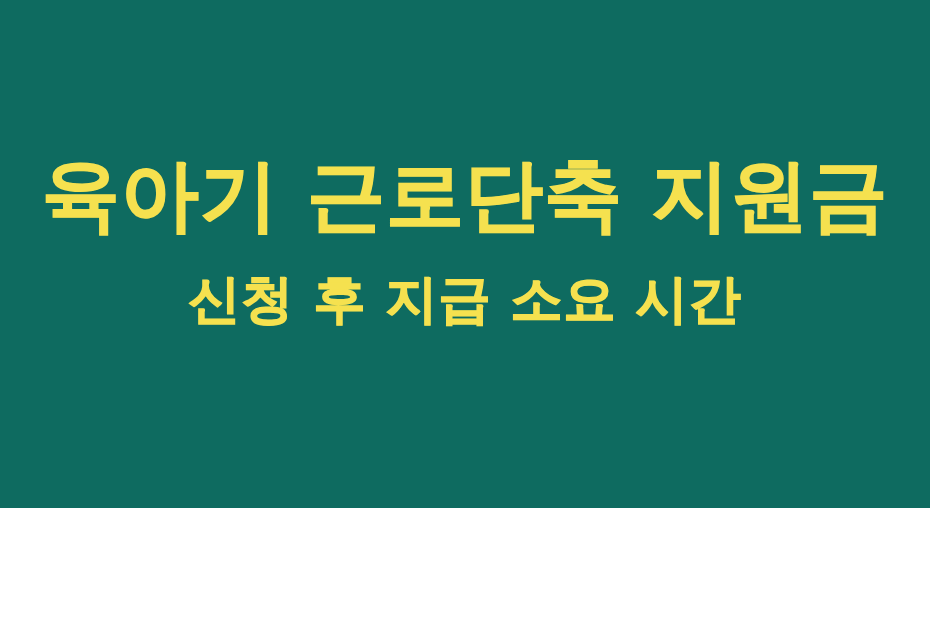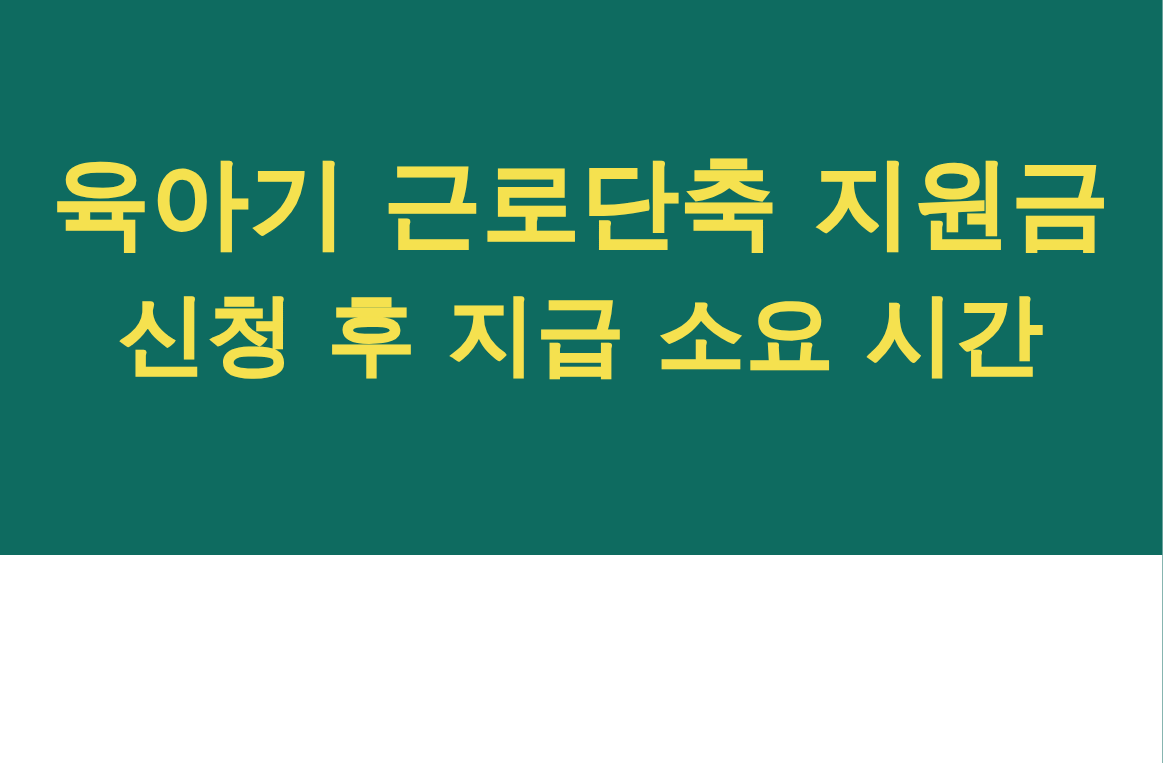--- a/index.html
+++ b/index.html
@@ -11,21 +11,21 @@
   body {
     width: 930px;
     height: 620px;
     overflow: hidden;
     font-family: "Liberation Sans", "DejaVu Sans", sans-serif;
   }
 
   #poster {
     position: relative;
     width: 930px;
-    height: 444px;
+    height: 508px;
     background: #0E6B60;
     display: flex;
     flex-direction: column;
     align-items: center;
     justify-content: center;
     box-sizing: border-box;
     user-select: none;
   }
 
   #headline {
@@ -51,21 +51,21 @@
     -webkit-text-stroke: 1.2px #F5E14F;
     paint-order: stroke fill;
     text-rendering: optimizeLegibility;
   }
 
   .headline-line.line-1 {
     font-size: 78px;
   }
 
   .headline-line.line-2 {
-    font-size: 70px;
+    font-size: 52px;
   }
 </style>
 </head>
 <body>
 
 <div id="poster" style="background: rgb(14, 107, 96);">
 
   <div id="headline">
 
     <span class="headline-line line-1" style="color: rgb(245, 225, 79); -webkit-text-stroke: 1.2px rgb(245, 225, 79);">육아기 근로단축 지원금</span>

